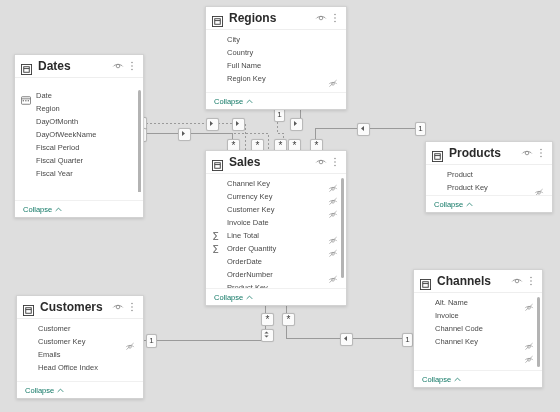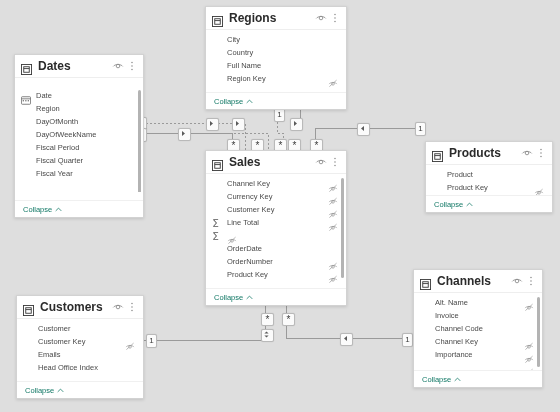--- a/index.html
+++ b/index.html
@@ -424,30 +424,34 @@
           </div>
           <div class="fld">
             <span class="fld-name">Customer Key</span>
             <span class="fld-hidden"><svg viewBox="0 0 14 14" width="10" height="10">
                 <path d="M1.5 8.5 C3.5 5.5 10.5 5.5 12.5 8.5" fill="none" stroke="currentColor" stroke-width="1"></path>
                 <circle cx="7" cy="8" r="2" fill="none" stroke="currentColor" stroke-width="1"></circle>
                 <line x1="2" y1="12" x2="12" y2="3" stroke="currentColor" stroke-width="1"></line>
               </svg></span>
           </div>
           <div class="fld">
+            <span class="fld-name">Invoice Date</span>
+          </div>
+          <div class="fld">
             <span class="fld-sigma">∑</span>
             <span class="fld-name">Line Total</span>
             <span class="fld-hidden"><svg viewBox="0 0 14 14" width="10" height="10">
                 <path d="M1.5 8.5 C3.5 5.5 10.5 5.5 12.5 8.5" fill="none" stroke="currentColor" stroke-width="1"></path>
                 <circle cx="7" cy="8" r="2" fill="none" stroke="currentColor" stroke-width="1"></circle>
                 <line x1="2" y1="12" x2="12" y2="3" stroke="currentColor" stroke-width="1"></line>
               </svg></span>
           </div>
           <div class="fld">
             <span class="fld-sigma">∑</span>
+            <span class="fld-name">Order Quantity</span>
             <span class="fld-hidden"><svg viewBox="0 0 14 14" width="10" height="10">
                 <path d="M1.5 8.5 C3.5 5.5 10.5 5.5 12.5 8.5" fill="none" stroke="currentColor" stroke-width="1"></path>
                 <circle cx="7" cy="8" r="2" fill="none" stroke="currentColor" stroke-width="1"></circle>
                 <line x1="2" y1="12" x2="12" y2="3" stroke="currentColor" stroke-width="1"></line>
               </svg></span>
           </div>
           <div class="fld">
             <span class="fld-name">OrderDate</span>
           </div>
           <div class="fld">
@@ -516,28 +520,20 @@
           </div>
           <div class="fld">
             <span class="fld-name">Channel Key</span>
             <span class="fld-hidden"><svg viewBox="0 0 14 14" width="10" height="10">
                 <path d="M1.5 8.5 C3.5 5.5 10.5 5.5 12.5 8.5" fill="none" stroke="currentColor" stroke-width="1"></path>
                 <circle cx="7" cy="8" r="2" fill="none" stroke="currentColor" stroke-width="1"></circle>
                 <line x1="2" y1="12" x2="12" y2="3" stroke="currentColor" stroke-width="1"></line>
               </svg></span>
           </div>
           <div class="fld">
-            <span class="fld-name">Importance</span>
-            <span class="fld-hidden"><svg viewBox="0 0 14 14" width="10" height="10">
-                <path d="M1.5 8.5 C3.5 5.5 10.5 5.5 12.5 8.5" fill="none" stroke="currentColor" stroke-width="1"></path>
-                <circle cx="7" cy="8" r="2" fill="none" stroke="currentColor" stroke-width="1"></circle>
-                <line x1="2" y1="12" x2="12" y2="3" stroke="currentColor" stroke-width="1"></line>
-              </svg></span>
-          </div>
-          <div class="fld">
             <span class="fld-name"></span>
             <span class="fld-hidden"><svg viewBox="0 0 14 14" width="10" height="10">
                 <path d="M1.5 8.5 C3.5 5.5 10.5 5.5 12.5 8.5" fill="none" stroke="currentColor" stroke-width="1"></path>
                 <circle cx="7" cy="8" r="2" fill="none" stroke="currentColor" stroke-width="1"></circle>
                 <line x1="2" y1="12" x2="12" y2="3" stroke="currentColor" stroke-width="1"></line>
               </svg></span>
           </div>
           <div class="vscroll" style="top: 4px; height: 70px;"></div>
         </div>
         <div class="tbl-foot">

